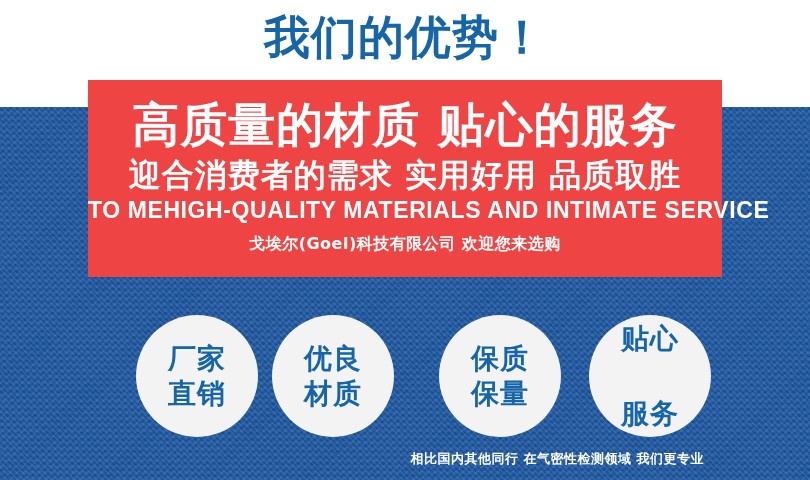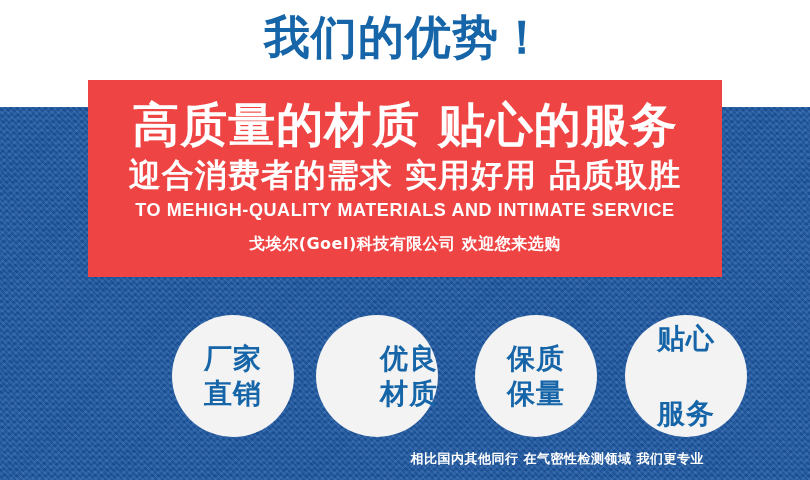--- a/index.html
+++ b/index.html
@@ -91,59 +91,58 @@
   }
 
   .cyan-line-2 {
     font-size: 32px;
     line-height: 38px;
     font-weight: bold;
     letter-spacing: 1px;
   }
 
   .cyan-line-3 {
-    font-size: 18px;
+    font-size: 23px;
     line-height: 32px;
     font-weight: bold;
     letter-spacing: 0.6px;
     font-family: "Liberation Sans", "DejaVu Sans", sans-serif;
   }
 
   .cyan-line-4 {
     font-size: 16px;
     line-height: 36px;
     font-weight: bold;
     letter-spacing: 0.5px;
   }
 
   
   .circle-row {
     position: absolute;
     left: 0;
     top: 315px;
     width: 646px;
     height: 126px;
-    margin-left: 36px;
   }
 
   .feature-circle {
     position: absolute;
     top: 0;
     width: 122px;
     height: 122px;
     border-radius: 50%;
     background: #f3f3f3;
     display: flex;
     flex-direction: column;
     align-items: center;
     justify-content: center;
   }
 
   .fc-1 { left: 136px; }
-  .fc-2 { left: 280px; align-items: flex-end; }
+  .fc-2 { left: 272px; }
   .fc-3 { left: 439px; text-align: right; }
   .fc-4 { left: 589px; gap: 40px; }
 
   .feature-circle .fc-text {
     font-size: 28px;
     line-height: 35px;
     font-weight: bold;
     color: #1565a8;
     white-space: nowrap;
     letter-spacing: 1px;

